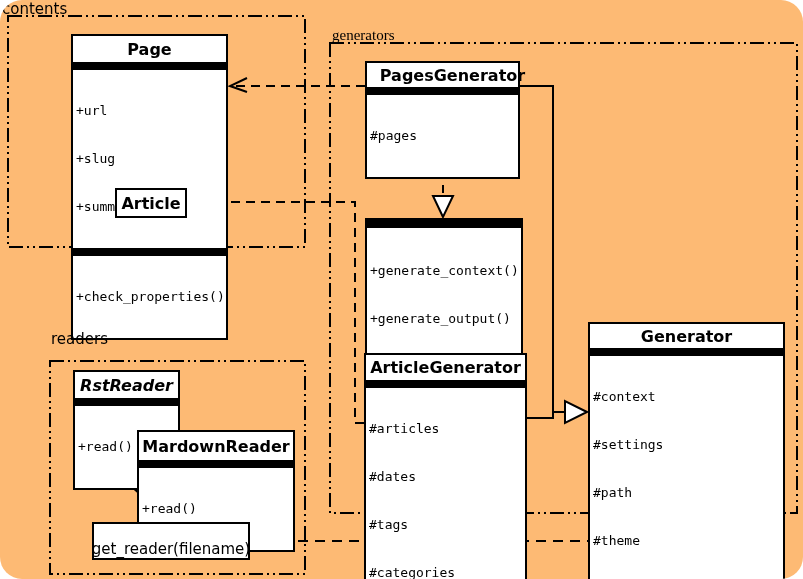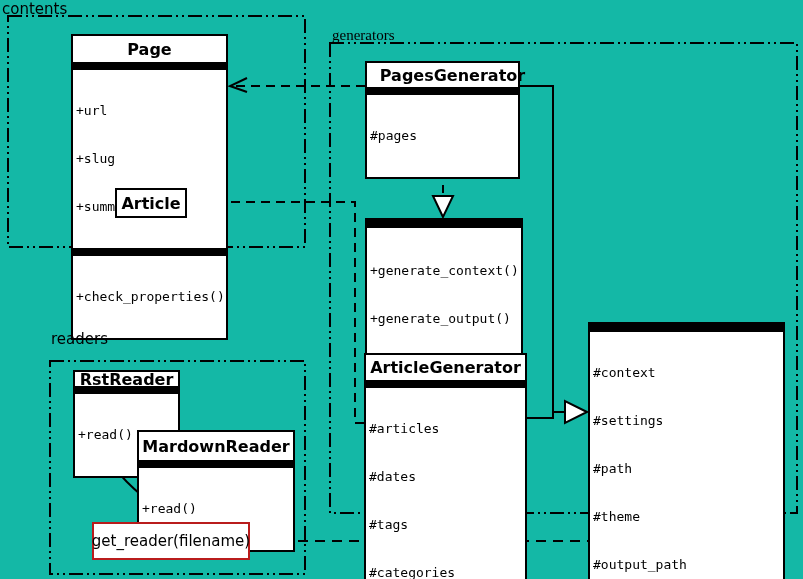--- a/index.html
+++ b/index.html
@@ -1,22 +1,23 @@
 <!DOCTYPE html>
 <html><head>
 <meta charset="utf-8">
 <style>
   html,body{margin:0;padding:0;background:#ffffff;}
   #canvas{
     position:relative;
     width:803px;height:579px;
-    background:#14b8a6;
+    background:#fdba74;
     font-family:"DejaVu Sans",sans-serif;
     color:#000;
     overflow:hidden;
+    border-radius:22px;
   }
   #wires{position:absolute;left:0;top:0;z-index:1;}
   .pkg-label{
     position:absolute;z-index:3;
     font:15px "DejaVu Sans",sans-serif;
     color:#000;white-space:nowrap;
   }
   .cls{
     position:absolute;z-index:2;
     background:#fff;border:2px solid #000;
@@ -36,23 +37,23 @@
     border-top:8px solid #000000;
     font:13px "DejaVu Sans Mono",monospace;
     line-height:16px;
     padding:1px 3px;
     box-sizing:border-box;
     white-space:pre;
     overflow:hidden;
   }
   .plainbox{
     position:absolute;z-index:2;
-    background:#fff;border:2px solid #b91c1c;
+    background:#fff;border:2px solid #000000;
     box-sizing:border-box;
-    display:flex;align-items:center;justify-content:center;
+    display:flex;align-items:flex-end;justify-content:center;
     font:15px "DejaVu Sans",sans-serif;
   }
 </style>
 </head>
 <body>
 
 <div id="canvas">
 
   <svg id="wires" width="803" height="579" viewBox="0 0 803 579">
 
@@ -149,33 +150,34 @@
     <div class="cls-sec">
       <div>#articles</div>
       <div>#dates</div>
       <div>#tags</div>
       <div>#categories</div>
     </div>
 
   </div>
 
   <div class="cls" style="left:588px;top:322px;width:197px;">
+    <div class="cls-title" style="height:24px;">Generator</div>
     <div class="cls-sec">
       <div>#context</div>
       <div>#settings</div>
       <div>#path</div>
       <div>#theme</div>
       <div>#output_path</div>
       
     </div>
 
   </div>
 
   <div class="cls" style="left:73px;top:370px;width:107px;">
-    <div class="cls-title" style="height:14px;">RstReader</div>
+    <div class="cls-title" style="height:26px;font-style:italic;">RstReader</div>
     <div class="cls-sec">
       <div>+read()</div>
     </div>
   </div>
 
   <div class="cls" style="left:137px;top:430px;width:158px;">
     <div class="cls-title" style="height:28px;">MardownReader</div>
     <div class="cls-sec">
       <div>+read()</div>
     </div>

